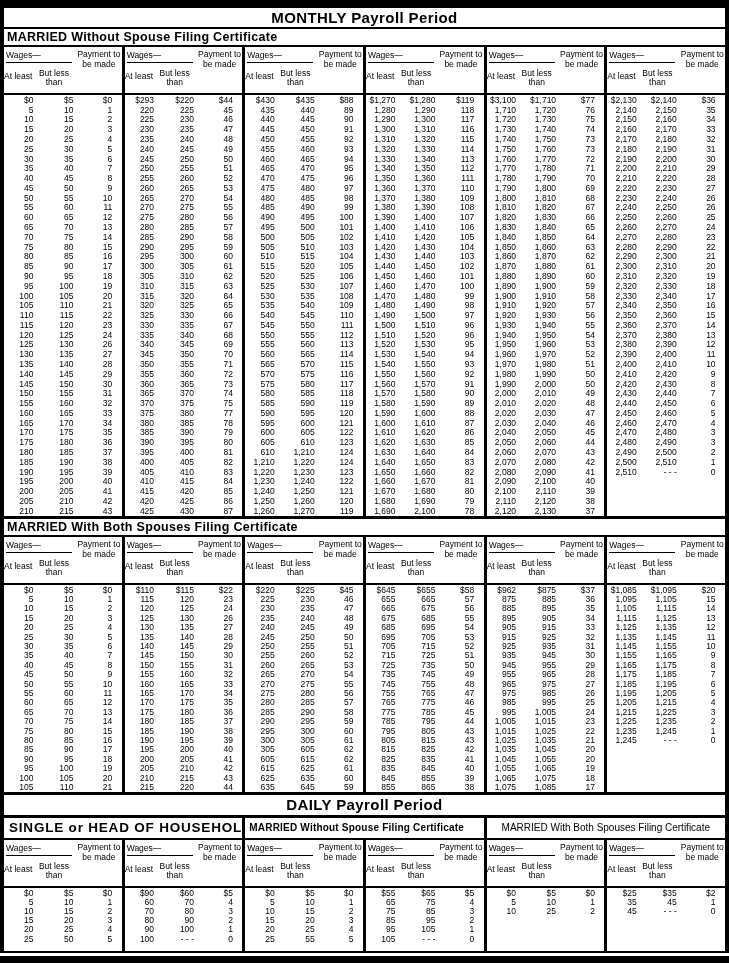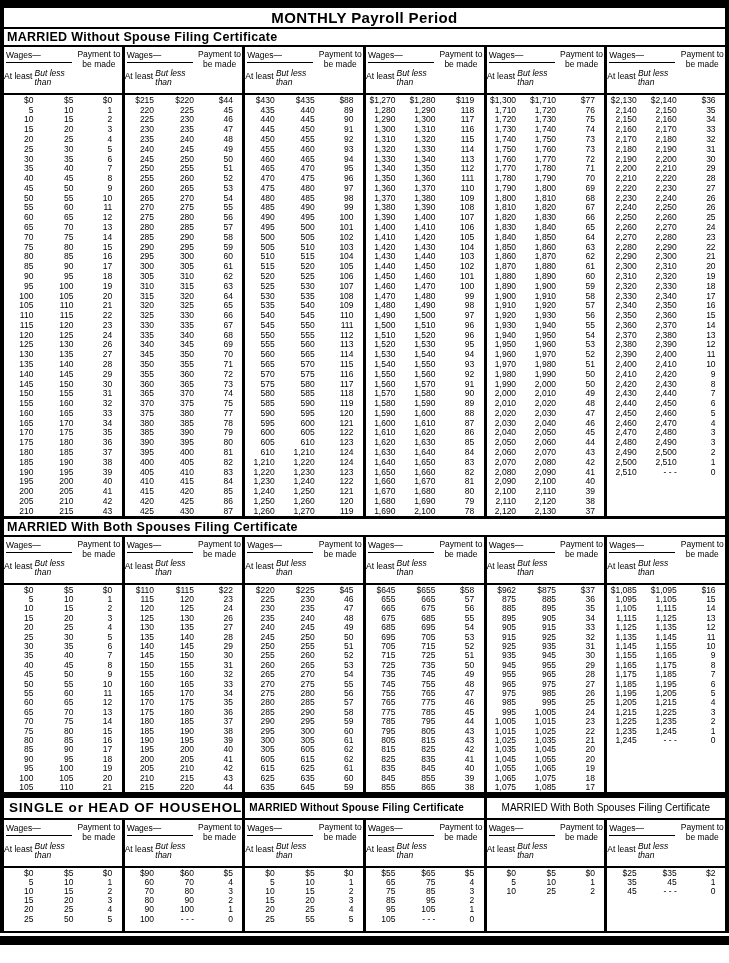--- a/index.html
+++ b/index.html
@@ -19,21 +19,21 @@
     padding-left:3px;border-bottom:2px solid #000;letter-spacing:0.3px;white-space:nowrap;}
   .sec-title.mid{border-top:3px solid #000;}
   .hr3{height:3px;background:#000;}
   .cols{display:flex;}
   .wcol{flex:1 1 0;border-right:3px solid #000;display:flex;flex-direction:column;min-width:0;}
   .wcol:last-child{border-right:none;}
   .whead{height:46px;border-bottom:2px solid #000;position:relative;font-size:8.5px;}
   .wages-label{position:absolute;left:2px;top:3px;width:56%;border-bottom:1px solid #000;padding-bottom:2px;}
   .pay-label{position:absolute;right:1px;top:3px;width:37%;text-align:center;line-height:1.15;}
   .atleast-label{position:absolute;left:0;top:24px;width:26%;text-align:left;}
-  .butless-label{position:absolute;left:26%;top:22px;width:33%;line-height:1.1;font-style:italic;}
+  .butless-label{position:absolute;left:26%;top:22px;width:33%;text-align:center;line-height:1.1;}
   .wbody{overflow:hidden;}
   .sec1 .wbody{height:421px;}
   .sec2 .wbody{height:207px;}
   .sec1{--rh:9.79px;}
   .sec2{--rh:9.4px;}
   .trow{display:flex;height:var(--rh);align-items:center;font-size:8.5px;}
   .tcell{text-align:right;white-space:nowrap;box-sizing:border-box;}
   .tcell.c0{width:25%;}
   .tcell.c1{width:34%;}
   .tcell.c2{width:33%;}
@@ -287,21 +287,21 @@
         </div>
         <div class="wcol">
           <div class="whead">
             <div class="wages-label">Wages—</div>
             <div class="pay-label">Payment to be made</div>
             <div class="atleast-label">At least</div>
             <div class="butless-label">But less than</div>
           </div>
           <div class="wbody">
             <div class="trow">
-              <div class="tcell c0">$215</div>
+              <div class="tcell c0">$293</div>
               <div class="tcell c1">$220</div>
               <div class="tcell c2">$44</div>
             </div>
             <div class="trow">
               <div class="tcell c0">220</div>
               <div class="tcell c1">225</div>
               <div class="tcell c2">45</div>
             </div>
             <div class="trow">
               <div class="tcell c0">225</div>
@@ -962,21 +962,21 @@
         </div>
         <div class="wcol">
           <div class="whead">
             <div class="wages-label">Wages—</div>
             <div class="pay-label">Payment to be made</div>
             <div class="atleast-label">At least</div>
             <div class="butless-label">But less than</div>
           </div>
           <div class="wbody">
             <div class="trow">
-              <div class="tcell c0">$1,300</div>
+              <div class="tcell c0">$3,100</div>
               <div class="tcell c1">$1,710</div>
               <div class="tcell c2">$77</div>
             </div>
             <div class="trow">
               <div class="tcell c0">1,710</div>
               <div class="tcell c1">1,720</div>
               <div class="tcell c2">76</div>
             </div>
             <div class="trow">
               <div class="tcell c0">1,720</div>
@@ -1998,21 +1998,21 @@
           <div class="whead">
             <div class="wages-label">Wages—</div>
             <div class="pay-label">Payment to be made</div>
             <div class="atleast-label">At least</div>
             <div class="butless-label">But less than</div>
           </div>
           <div class="wbody">
             <div class="trow">
               <div class="tcell c0">$1,085</div>
               <div class="tcell c1">$1,095</div>
-              <div class="tcell c2">$16</div>
+              <div class="tcell c2">$20</div>
             </div>
             <div class="trow">
               <div class="tcell c0">1,095</div>
               <div class="tcell c1">1,105</div>
               <div class="tcell c2">15</div>
             </div>
             <div class="trow">
               <div class="tcell c0">1,105</div>
               <div class="tcell c1">1,115</div>
               <div class="tcell c2">14</div>
@@ -2085,20 +2085,21 @@
             <div class="trow">
               <div class="tcell c0">1,245</div>
               <div class="tcell c1">- - -</div>
               <div class="tcell c2">0</div>
             </div>
           </div>
         </div>
       </div>
 
     <div class="hr3"></div>
+    <div class="daily-title">DAILY Payroll Period</div>
 
     <div class="daily-frame">
       <div class="daily-sec">
         <div class="daily-sec-title t-a">SINGLE or HEAD OF HOUSEHOLD</div>
         <div class="cols daily-cols">
             <div class="wcol">
               <div class="whead">
                 <div class="wages-label">Wages—</div>
                 <div class="pay-label">Payment to be made</div>
                 <div class="atleast-label">At least</div>

